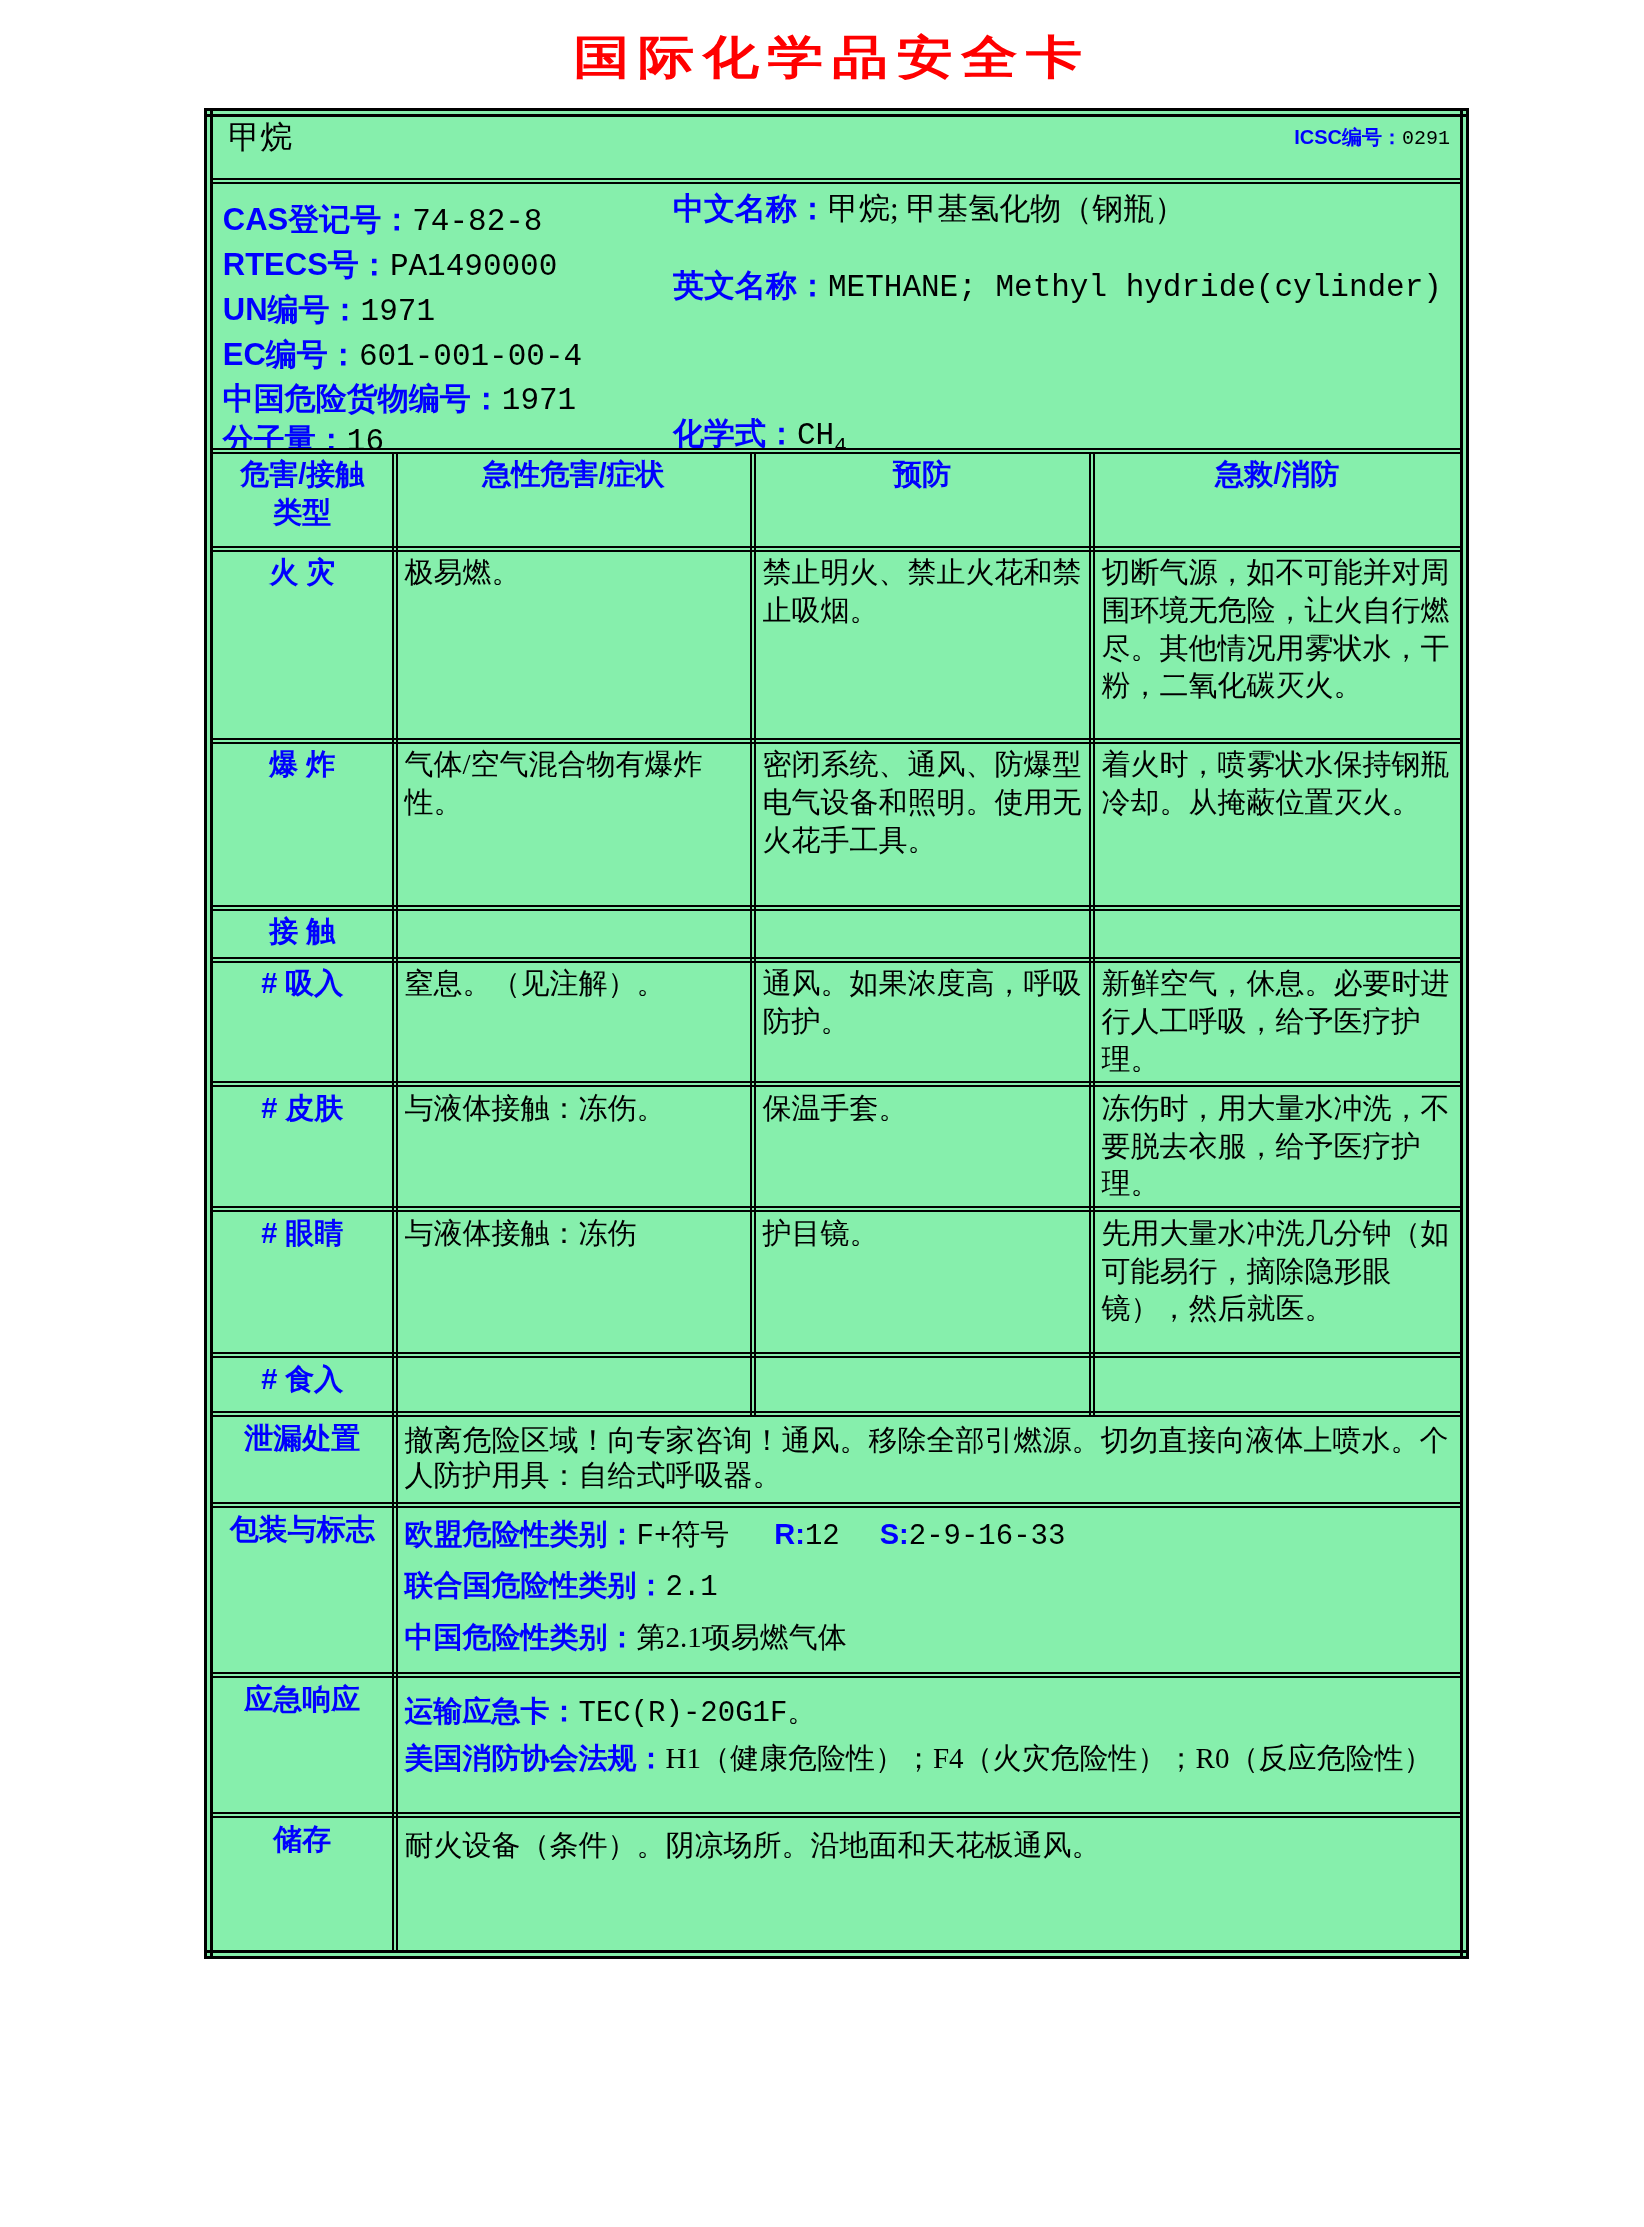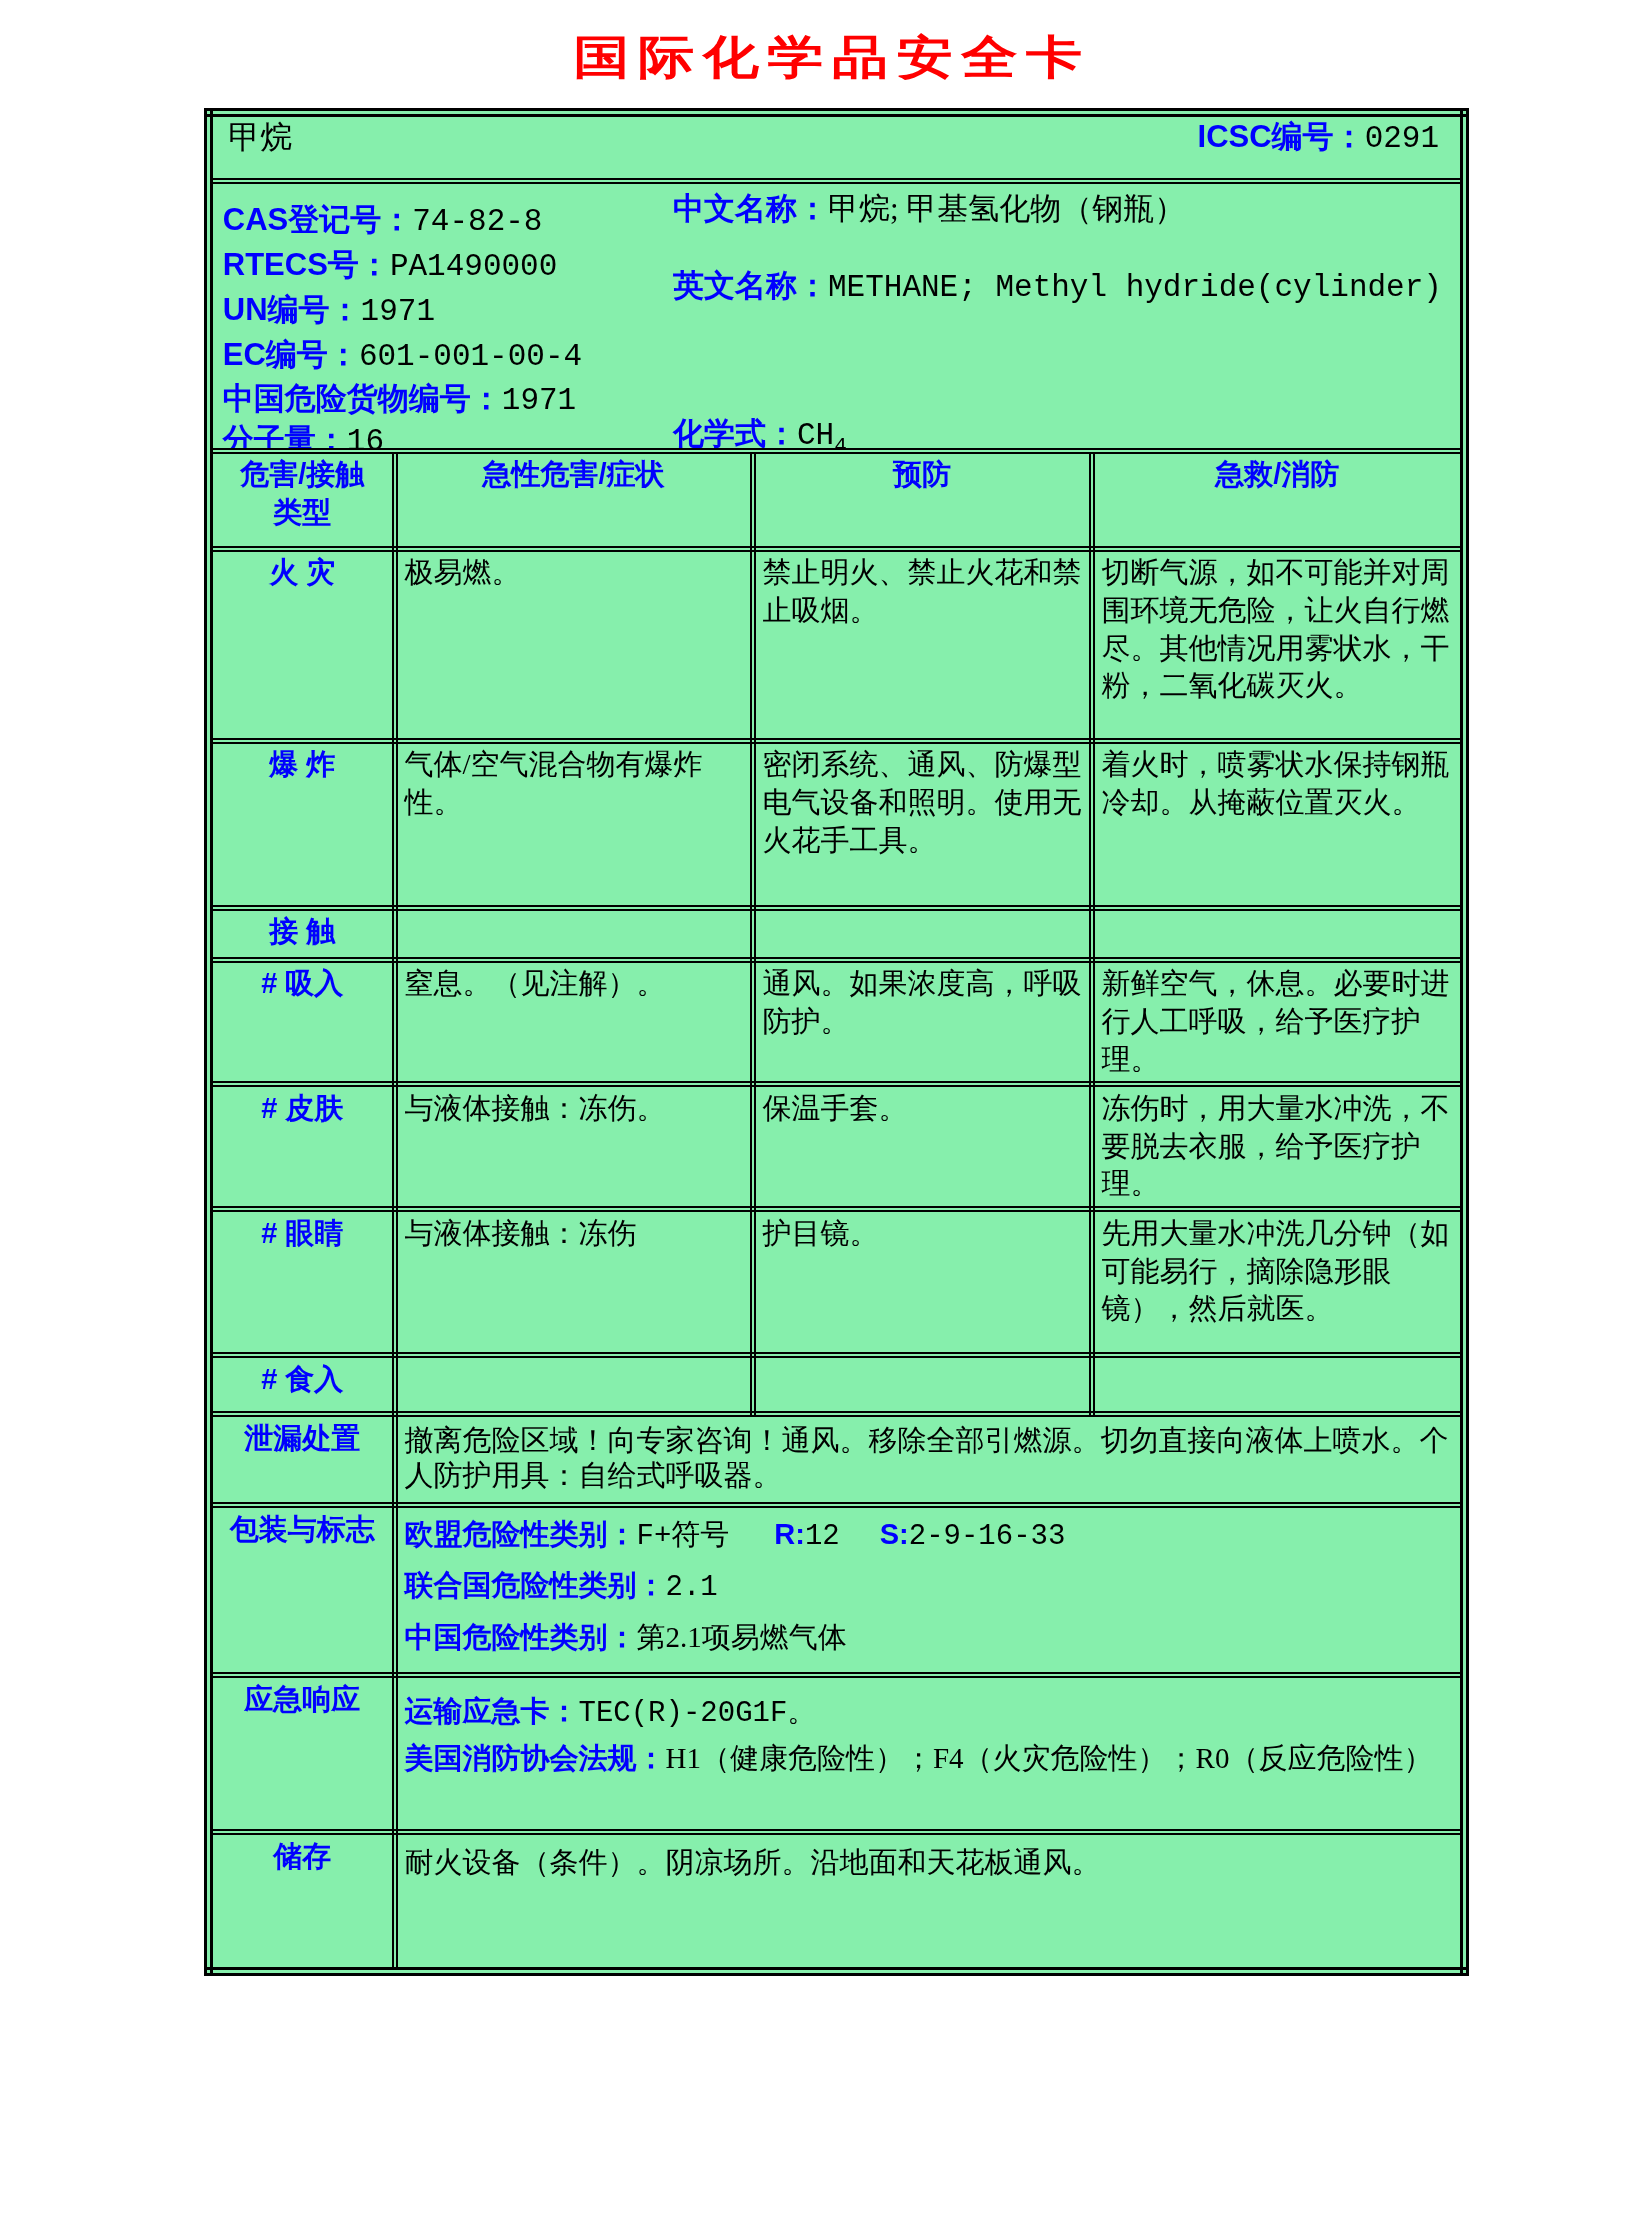--- a/index.html
+++ b/index.html
@@ -26,21 +26,21 @@
   .blue, th, td.type{
     color:#0000ff;font-weight:bold;
     font-family:"Liberation Sans","DejaVu Sans",sans-serif;
   }
   th{font-size:32px;text-align:center;vertical-align:middle;white-space:pre-line;line-height:1.35;}
   td.type{font-size:33px;text-align:center;vertical-align:middle;line-height:1.3;}
   .mono{font-family:"Liberation Mono","DejaVu Sans Mono",monospace;}
   
   .name-flex{display:flex;justify-content:space-between;align-items:center;height:100%;}
   .name-flex .chem{font-size:32px;padding-left:15.3px;}
-  .name-flex .icsc{font-size:31px;padding-right:21px;white-space:nowrap;}
+  .name-flex .icsc{font-size:20px;padding-right:10px;white-space:nowrap;}
   .name-flex .icsc .mono{font-weight:normal;color:#000;}
   
   td.info-cell{position:relative;padding:0;}
   .info-line{position:absolute;white-space:nowrap;font-size:31px;}
   .info-line .lab{font-size:31px;}
   .info-line .val{color:#000;font-weight:normal;}
   .il0{left:9.8px;top:16.7px;text-align:center;}  .il1{left:9.8px;top:61px;}
   .il2{left:9.8px;top:106px;} .il3{left:9.8px;top:151px;}
   .il4{left:9.8px;top:195px;} .il5{left:9.8px;top:236px;}
   .ir0{left:460px;top:5.6px;}  .ir1{left:460px;top:82px;}  .ir2{left:460px;top:230px;}
@@ -162,21 +162,21 @@
 
   <tr style="height:160px">
     <td class="type">包装与标志</td>
     <td colspan="3" class="section" style="padding-top:8.4px;">
       <p class="pack-line"><span class="blue">欧盟危险性类别：</span><span class="val mono">F+符号</span><span class="gap"></span><span class="blue">R:</span><span class="val mono">12</span><span class="gap2"></span><span class="blue">S:</span><span class="val mono">2-9-16-33</span></p>
       <p class="pack-line"><span class="blue">联合国危险性类别：</span><span class="val mono">2.1</span></p>
       <p class="pack-line"><span class="blue">中国危险性类别：</span><span class="val">第2.1项易燃气体</span></p>
     </td>
   </tr>
 
-  <tr style="height:157px">
+  <tr style="height:140px">
     <td class="type">应急响应</td>
     <td colspan="3" class="section" style="padding-top:11px;">
       <p class="emerg-line"><span class="blue">运输应急卡：</span><span class="val mono">TEC(R)-20G1F。</span></p>
       <p class="emerg-line"><span class="blue">美国消防协会法规：</span><span class="val">H1（健康危险性）；F4（火灾危险性）；R0（反应危险性）</span></p>
     </td>
   </tr>
 
   <tr style="height:139px">
     <td class="type">储存</td>
     <td colspan="3" class="section">

